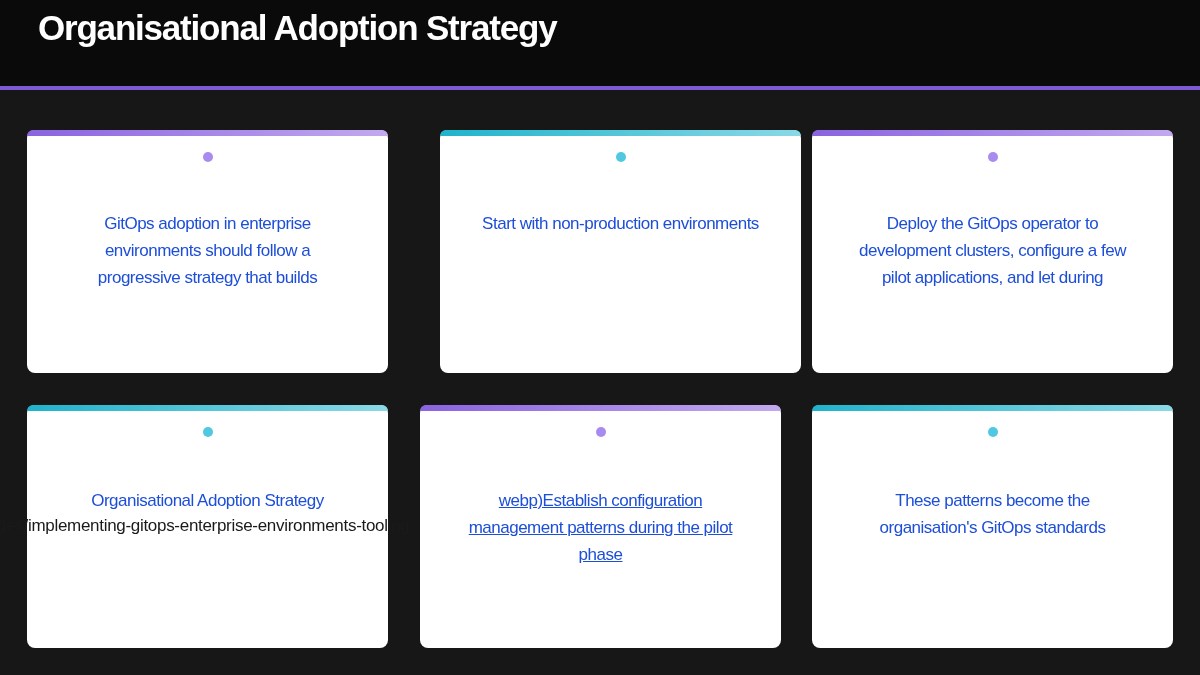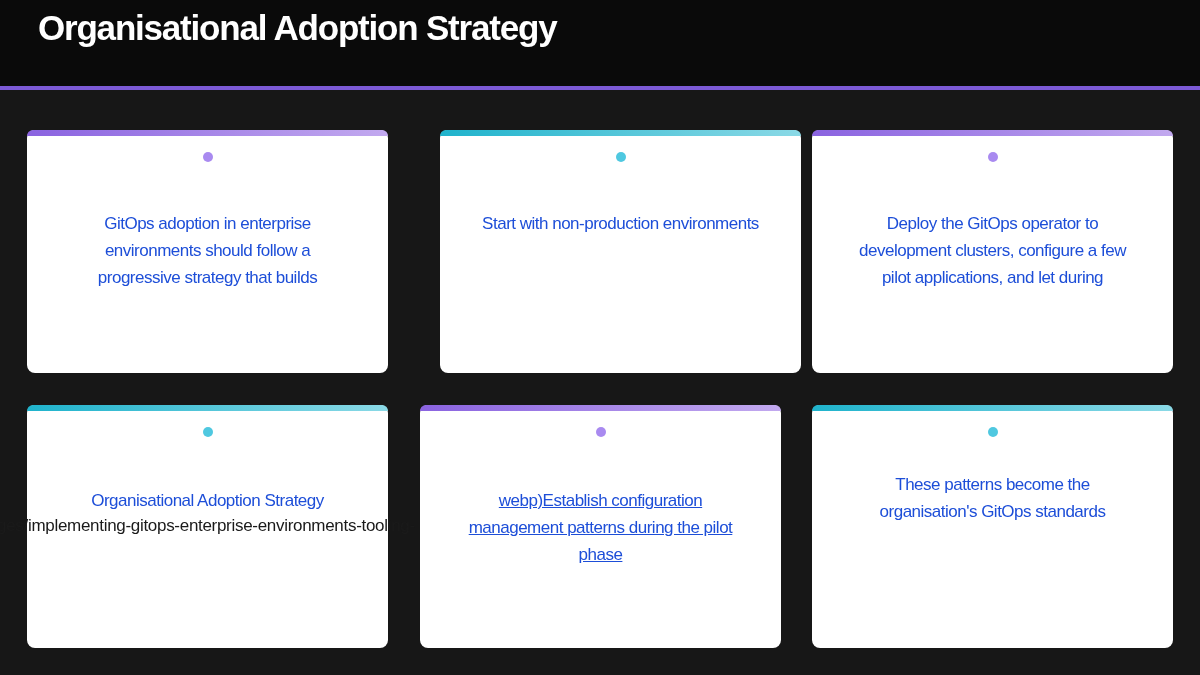--- a/index.html
+++ b/index.html
@@ -45,21 +45,21 @@
       font-size: 17px; line-height: 27px; letter-spacing: -0.3px;
     }
     .c1 { left: 27px; top: 130px; }
     .c2 { left: 440px; top: 130px; }
     .c3 { left: 812px; top: 130px; }
     .c4 { left: 27px; top: 405px; }
     .c5 { left: 420px; top: 405px; }
     .c6 { left: 812px; top: 405px; }
     .c4 .body { top: 82px; }
     .c5 .body { top: 82px; left: 30px; right: 30px; text-decoration: underline; }
-    .c6 .body { top: 66px; }
+    .c6 .body { top: 82px; }
   </style>
 </head>
 <body>
 
 <div class="header">
   <h1 class="title">Organisational Adoption Strategy</h1>
 </div>
 <div class="accent-line"></div>
 
 <div class="card c1">

